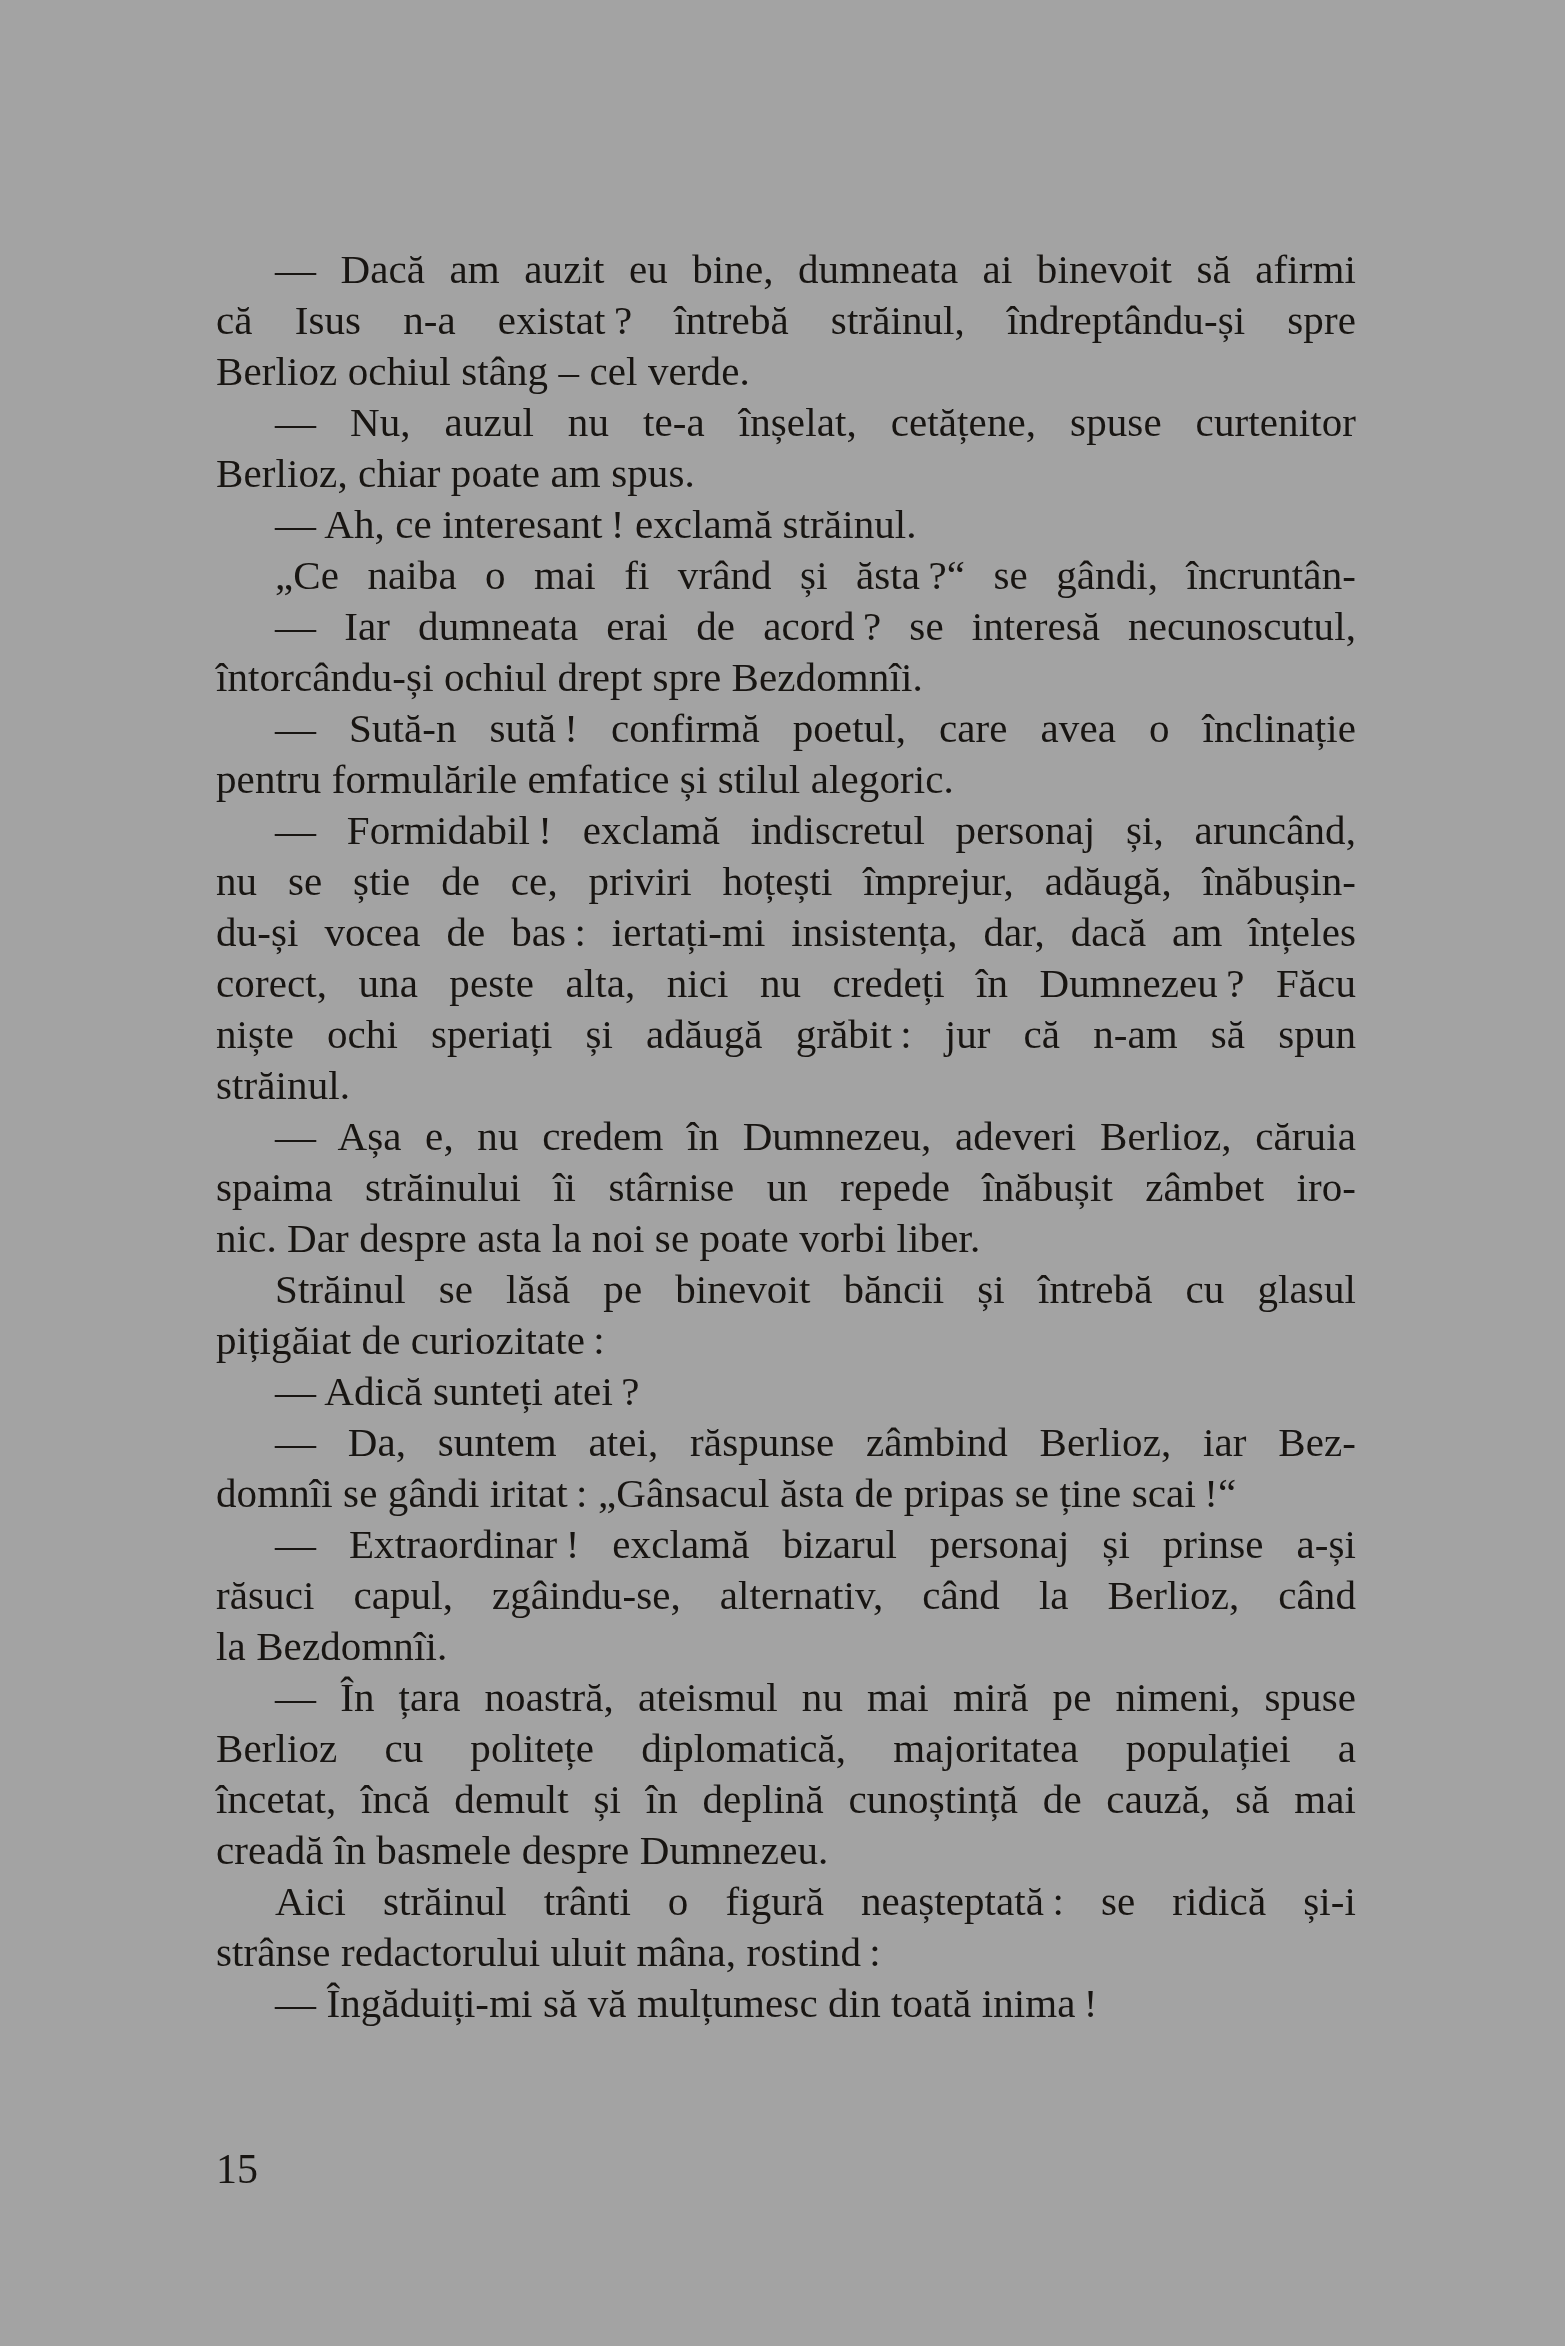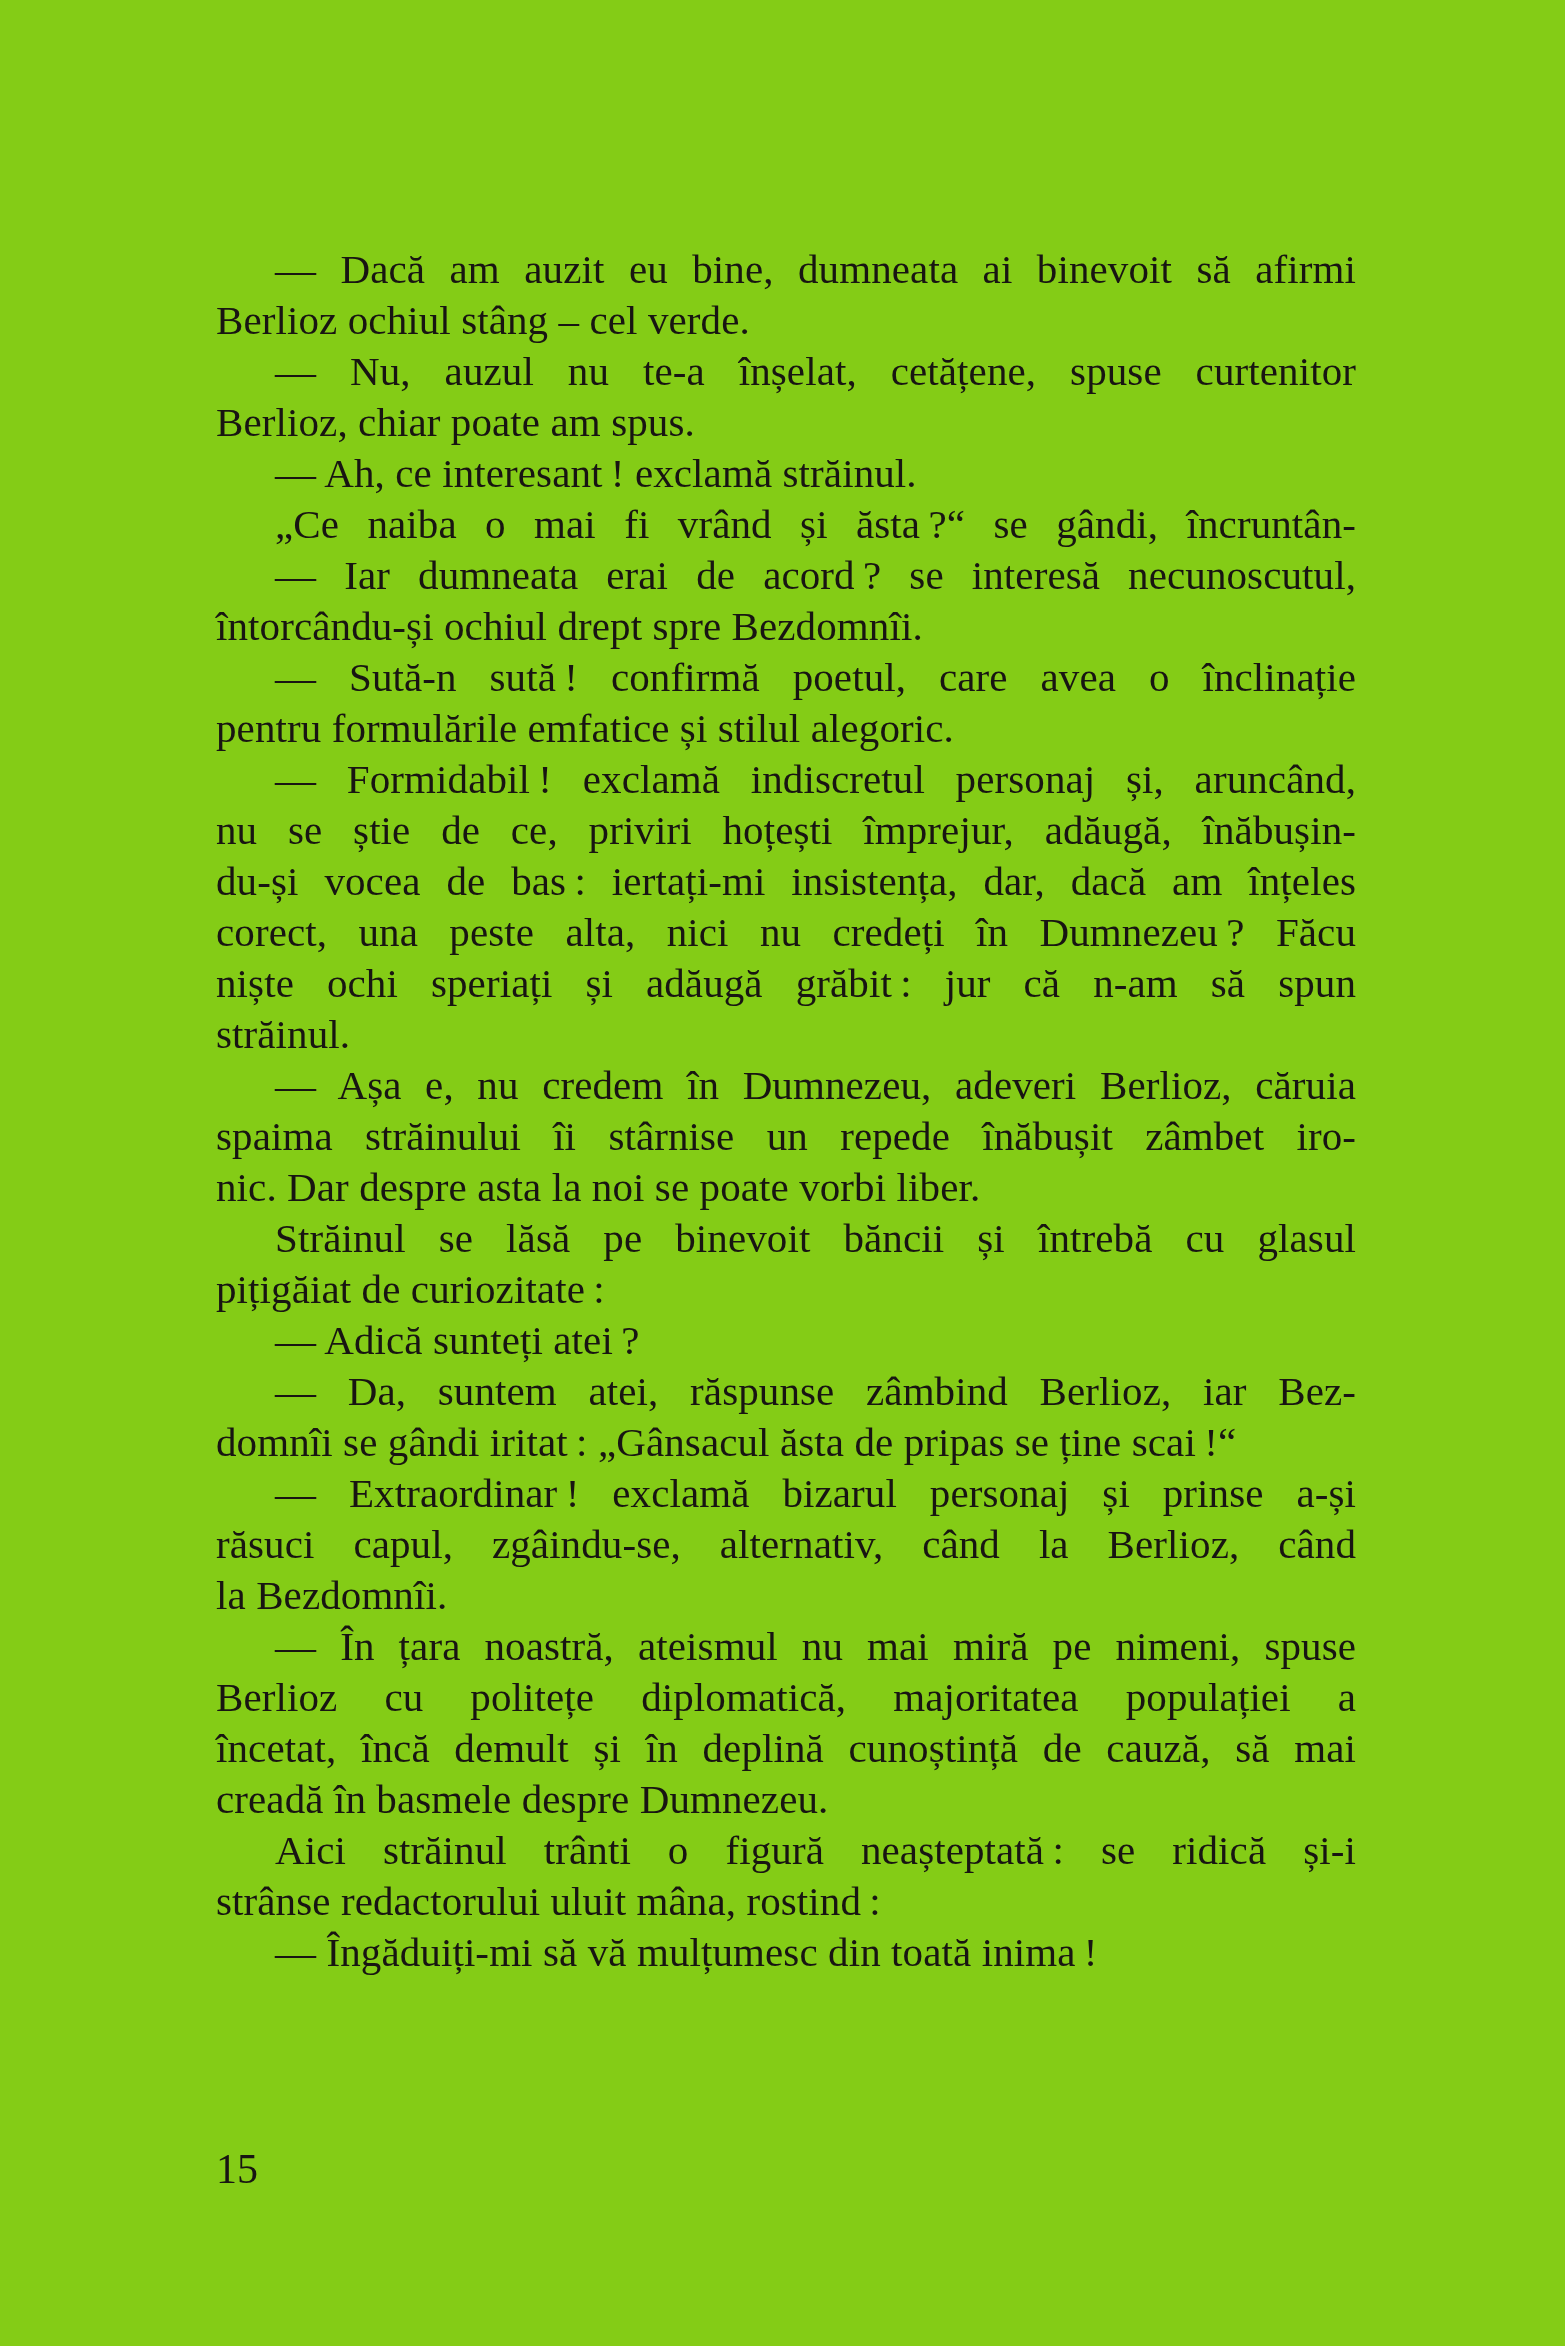--- a/index.html
+++ b/index.html
@@ -10,21 +10,21 @@
     width: 1565px;
     height: 2347px;
     background: #fdfdfc;
     position: relative;
     font-family: "Liberation Serif", "DejaVu Serif", serif;
     color: #181512;
   }
   .page {
     position: absolute;
     inset: 0;
-    background: #84cc16;
+    background: #a3a3a3;
   }
   .page-text {
     position: absolute;
     left: 216px;
     top: 244px;
     width: 1140px;
     font-size: 41px;
     line-height: 51px;
     letter-spacing: 0.1px;
   }
@@ -54,20 +54,21 @@
     color: #181512;
   }
 </style>
 </head>
 <body>
 
 <div class="page">
   <main class="page-text">
       <p class="para">
         <span class="line indent">— Dacă am auzit eu bine, dumneata ai binevoit să afirmi</span>
+        <span class="line">că Isus n-a existat ? întrebă străinul, îndreptându-și spre</span>
         <span class="line last">Berlioz ochiul stâng – cel verde.</span>
       </p>
       <p class="para">
         <span class="line indent">— Nu, auzul nu te-a înșelat, cetățene, spuse curtenitor</span>
         <span class="line last">Berlioz, chiar poate am spus.</span>
       </p>
       <p class="para">
         <span class="line last indent">— Ah, ce interesant ! exclamă străinul.</span>
       </p>
       <p class="para">

